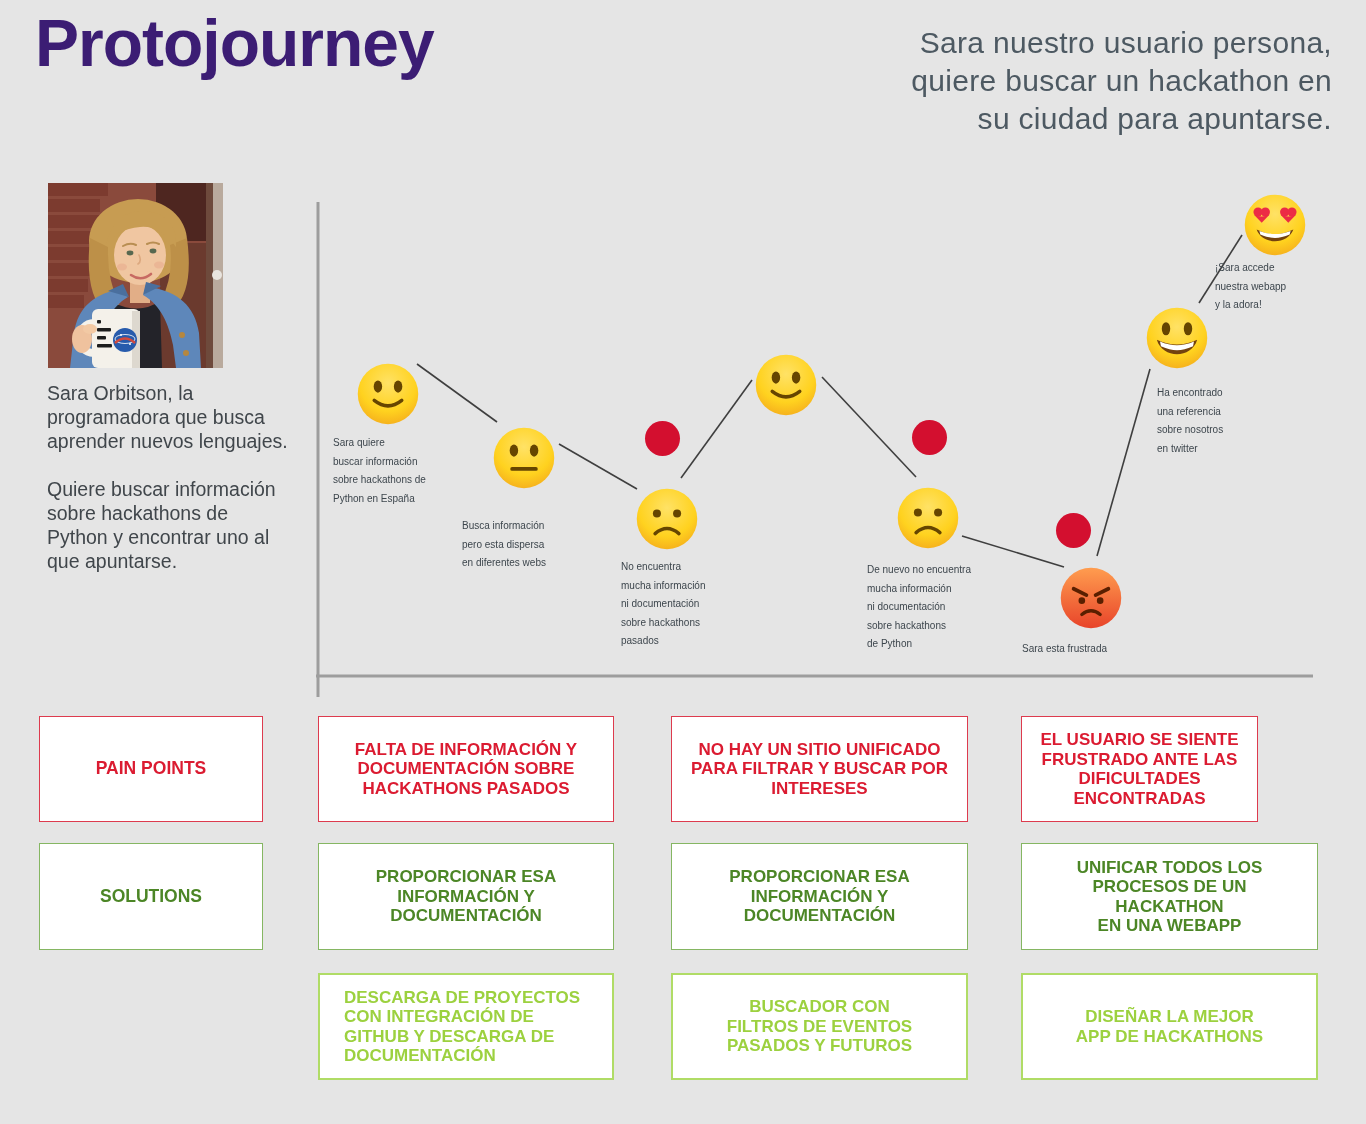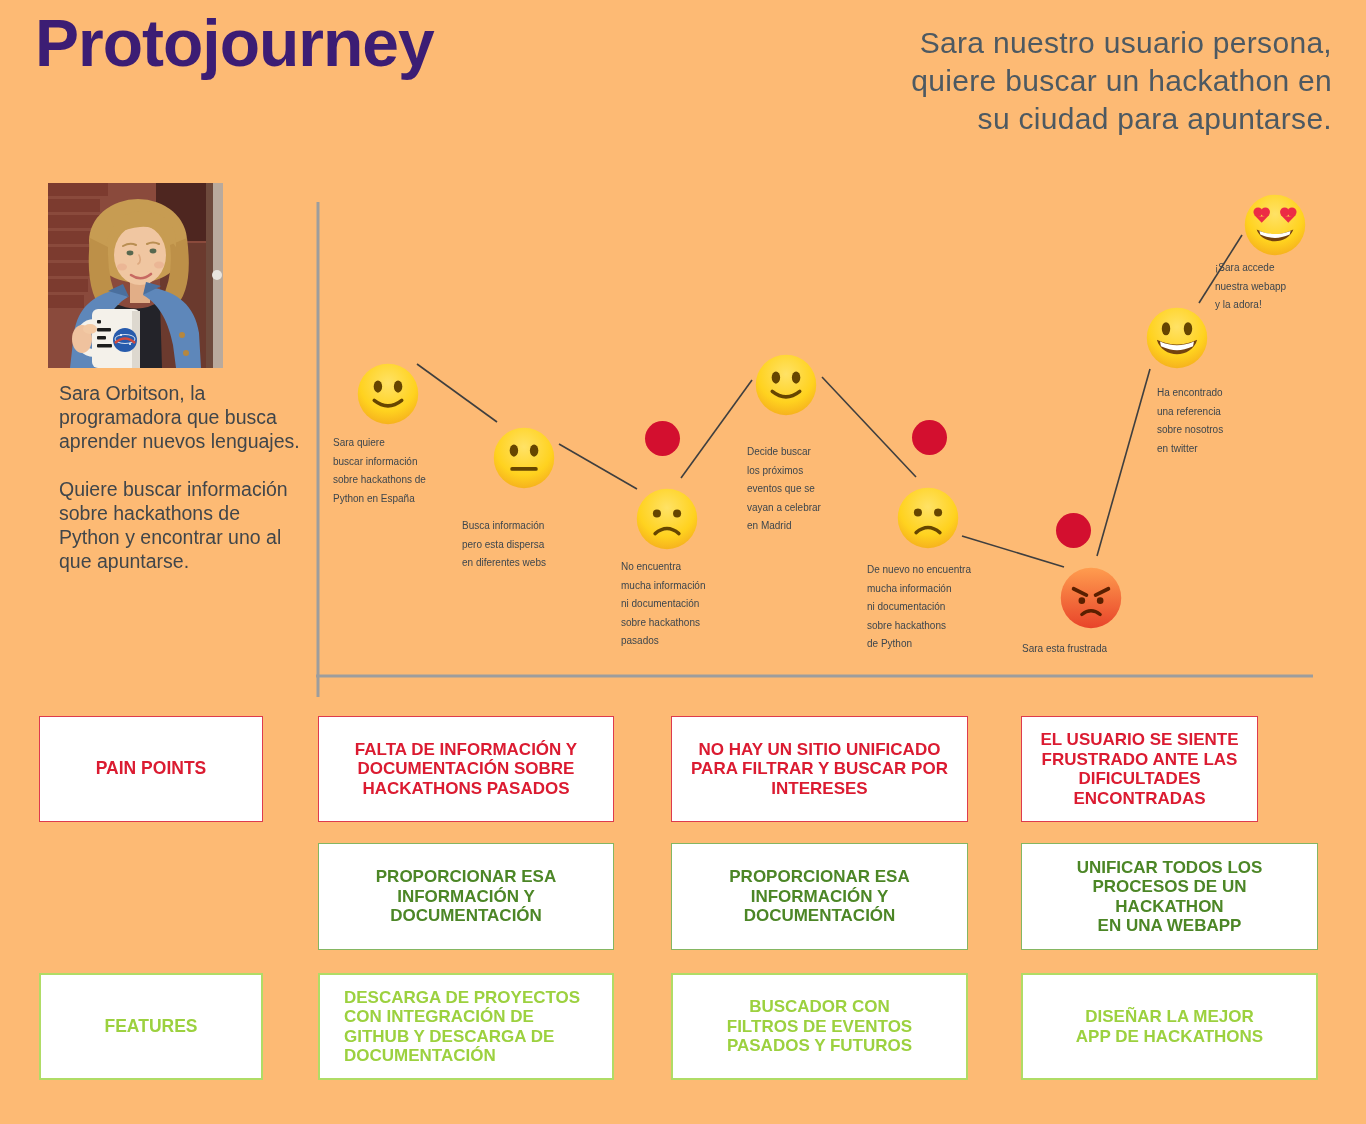--- a/index.html
+++ b/index.html
@@ -1,34 +1,34 @@
 <!DOCTYPE html>
 <html><head>
 <meta charset="utf-8">
 <style>
   html,body{margin:0;padding:0;background:#fff;}
   .page{
-    position:relative;width:1366px;height:1124px;background:#fdba74;overflow:hidden;
+    position:relative;width:1366px;height:1124px;background:#e5e5e5;overflow:hidden;
     font-family:"Liberation Sans", sans-serif;color:#3d464d;
   }
   .abs{position:absolute;}
   .pre{white-space:pre-line;}
   
   .title{
     left:35px;top:2px;font-size:66px;font-weight:bold;letter-spacing:-1px;
     color:#3c1d74;line-height:1.25;
   }
   .header-note{
     top:24px;right:34px;text-align:right;font-size:30px;line-height:38px;
     color:#4d5962;letter-spacing:.3px;
   }
   
   .persona-photo{left:48px;top:183px;width:175px;height:185px;}
   .persona-bio{left:47px;top:381px;width:260px;font-size:19.5px;line-height:24px;color:#40464b;}
-  .persona-bio p{margin:0 0 24px 12px;white-space:pre-line;}
+  .persona-bio p{margin:0 0 24px 0;white-space:pre-line;}
   
   .chart-svg{left:0;top:0;width:1366px;height:700px;}
   .emoji{position:absolute;width:66px;height:66px;}
   .emoji svg{display:block;width:100%;height:100%;}
   .dot{position:absolute;width:35px;height:35px;border-radius:50%;background:#d30f2f;}
   .note{position:absolute;font-size:10px;line-height:18.5px;color:#3d464d;white-space:pre-line;}
   
   .box{
     position:absolute;background:#fff;display:flex;align-items:center;justify-content:center;
     text-align:center;font-weight:bold;font-size:17px;line-height:19.5px;white-space:pre-line;
@@ -236,25 +236,20 @@
 sobre hackathons de
 Python en España</div>
   <div class="note" style="left:462px;top:517px;">Busca información
 pero esta dispersa
 en diferentes webs</div>
   <div class="note" style="left:621px;top:558px;">No encuentra
 mucha información
 ni documentación
 sobre hackathons
 pasados</div>
-  <div class="note" style="left:747px;top:443px;">Decide buscar
-los próximos
-eventos que se
-vayan a celebrar
-en Madrid</div>
   <div class="note" style="left:867px;top:561px;">De nuevo no encuentra
 mucha información
 ni documentación
 sobre hackathons
 de Python</div>
   <div class="note" style="left:1022px;top:640px;">Sara esta frustrada</div>
   <div class="note" style="left:1157px;top:384px;">Ha encontrado
 una referencia
 sobre nosotros
 en twitter</div>
@@ -267,32 +262,32 @@
 DOCUMENTACIÓN SOBRE
 HACKATHONS PASADOS</div>
   <div class="box red" style="left:671px;top:716px;width:297px;height:106px;">NO HAY UN SITIO UNIFICADO
 PARA FILTRAR Y BUSCAR POR
 INTERESES</div>
   <div class="box red" style="left:1021px;top:716px;width:237px;height:106px;">EL USUARIO SE SIENTE
 FRUSTRADO ANTE LAS
 DIFICULTADES
 ENCONTRADAS</div>
 
+  <div class="box green label" style="left:39px;top:843px;width:224px;height:107px;">SOLUTIONS</div>
   <div class="box green" style="left:318px;top:843px;width:296px;height:107px;">PROPORCIONAR ESA
 INFORMACIÓN Y
 DOCUMENTACIÓN</div>
   <div class="box green" style="left:671px;top:843px;width:297px;height:107px;">PROPORCIONAR ESA
 INFORMACIÓN Y
 DOCUMENTACIÓN</div>
   <div class="box green" style="left:1021px;top:843px;width:297px;height:107px;">UNIFICAR TODOS LOS
 PROCESOS DE UN
 HACKATHON
 EN UNA WEBAPP</div>
 
-  <div class="box lime label" style="left:39px;top:973px;width:224px;height:107px;">FEATURES</div>
   <div class="box lime left-align" style="left:318px;top:973px;width:296px;height:107px;">DESCARGA DE PROYECTOS
 CON INTEGRACIÓN DE
 GITHUB Y DESCARGA DE
 DOCUMENTACIÓN</div>
   <div class="box lime" style="left:1021px;top:973px;width:297px;height:107px;">DISEÑAR LA MEJOR
 APP DE HACKATHONS</div>
   <div class="box lime" style="left:671px;top:973px;width:297px;height:107px;">BUSCADOR CON
 FILTROS DE EVENTOS
 PASADOS Y FUTUROS</div>
 

